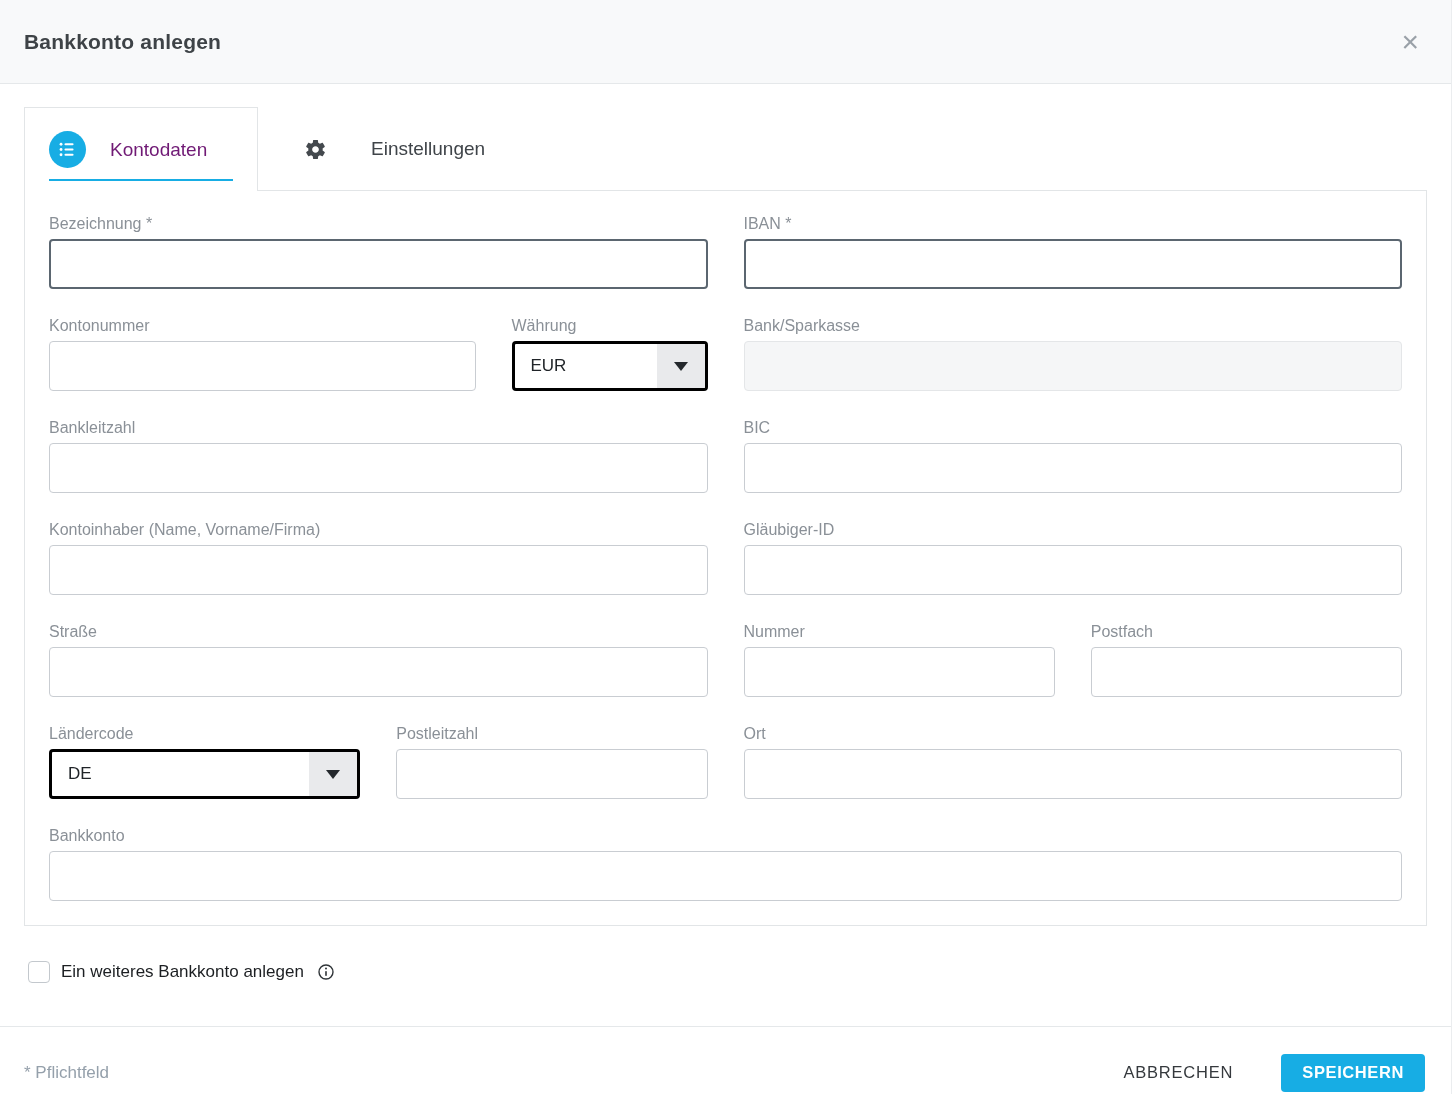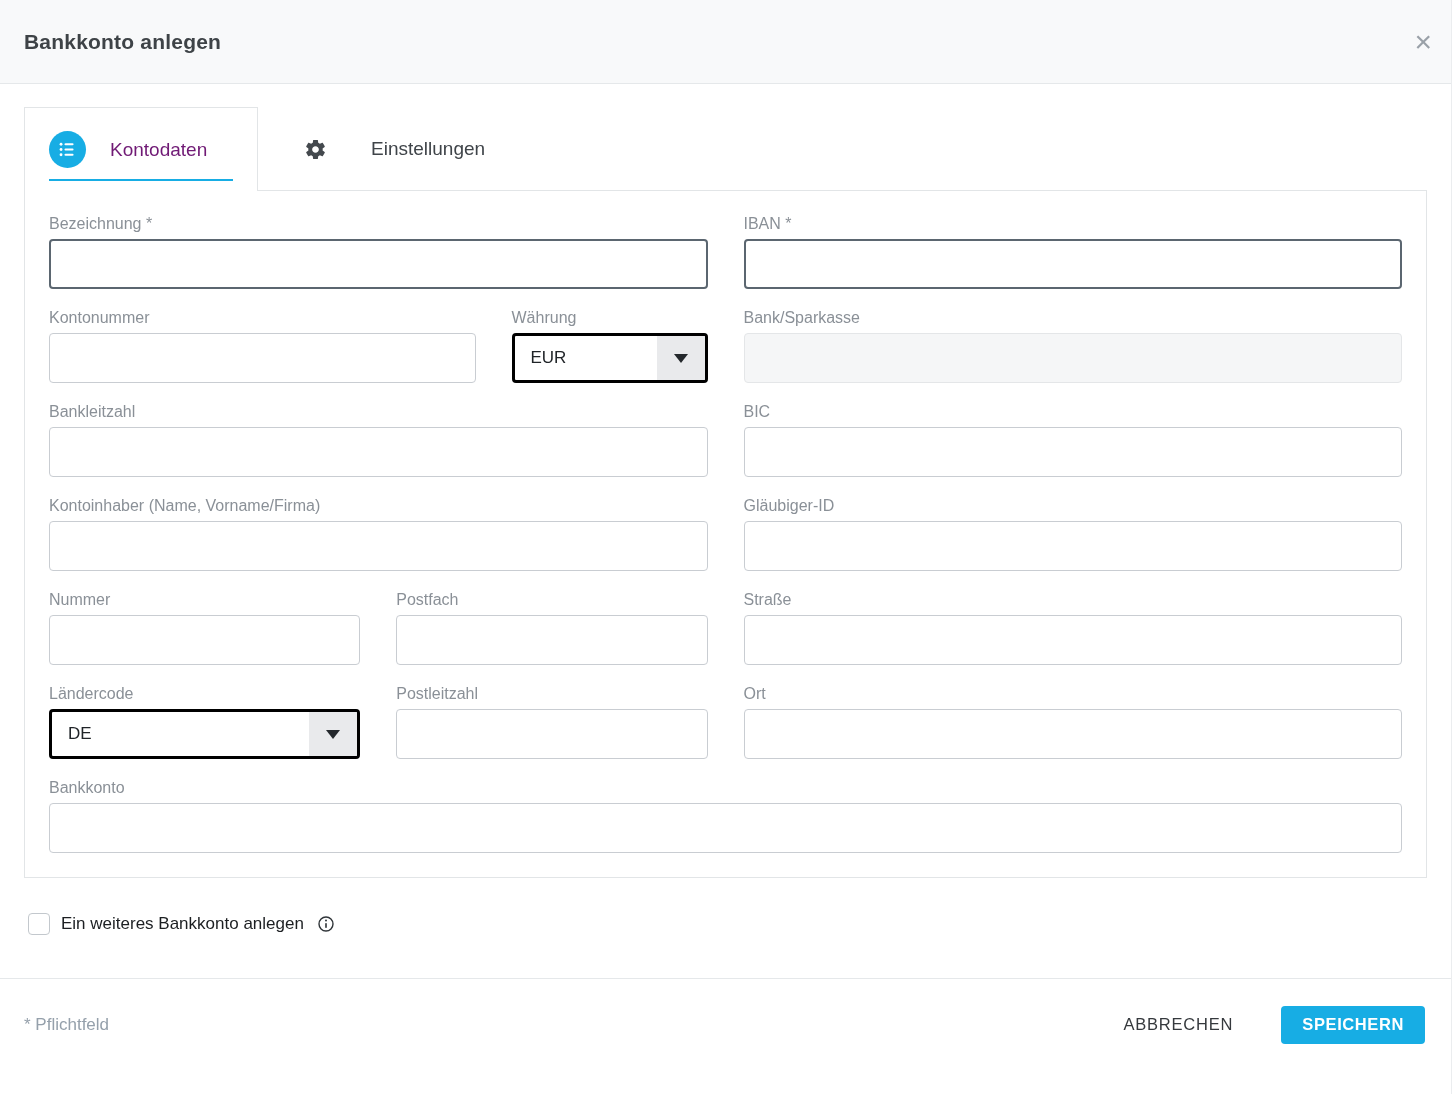--- a/index.html
+++ b/index.html
@@ -15,21 +15,21 @@
     position: relative;
     overflow: hidden;
     border-right: 1px solid #ebedef;
   }
   
   .dialog-header {
     height: 84px;
     background: #f8f9fa;
     border-bottom: 1px solid #e5e8ea;
     display: flex; align-items: center;
-    padding: 0 19px 0 24px;
+    padding: 0 32px 0 24px;
   }
   .dialog-title { font-size: 21px; font-weight: 700; color: #3e4347; letter-spacing: .2px; }
   .close-btn {
     margin-left: auto;
     font-size: 30px; line-height: 1;
     color: #9aa1a8;
     cursor: pointer;
     user-select: none;
   }
   
@@ -64,21 +64,21 @@
   .tab-einstellungen .tab-label { color: #3f4449; }
   .gear-wrap { display: flex; align-items: center; }
   
   .panel {
     border: 1px solid #e2e5e7;
     margin-top: -1px;
     padding: 24px;
     position: relative; z-index: 1;
     background: #fff;
   }
-  .row { display: flex; gap: 36px; margin-bottom: 20px; }
+  .row { display: flex; gap: 36px; margin-bottom: 28px; }
   .row:last-child { margin-bottom: 0; }
   .col { flex: 1; min-width: 0; }
   .field-label {
     display: block;
     font-size: 16px;
     color: #8a9097;
     margin-bottom: 6px;
     white-space: nowrap;
   }
   .input {
@@ -249,34 +249,34 @@
           <input type="text" class="input" style="">
         </div>
         <div class="col">
           <label class="field-label">Gläubiger-ID</label>
           <input type="text" class="input" style="">
         </div>
       </div>
 
       <div class="row">
         <div class="col">
+          <label class="field-label">Straße</label>
+          <input type="text" class="input" style="">
+        </div>
+        <div class="col">
           <div class="split">
             <div class="grow">
               <label class="field-label">Nummer</label>
               <input type="text" class="input" style="">
             </div>
             <div class="grow">
               <label class="field-label">Postfach</label>
               <input type="text" class="input" style="">
             </div>
           </div>
-        </div>
-        <div class="col">
-          <label class="field-label">Straße</label>
-          <input type="text" class="input" style="">
         </div>
       </div>
 
       <div class="row">
         <div class="col">
           <div class="split">
             <div class="grow">
               <label class="field-label">Ländercode</label>
               <div class="select">
                 <span class="sel-value">DE</span>

